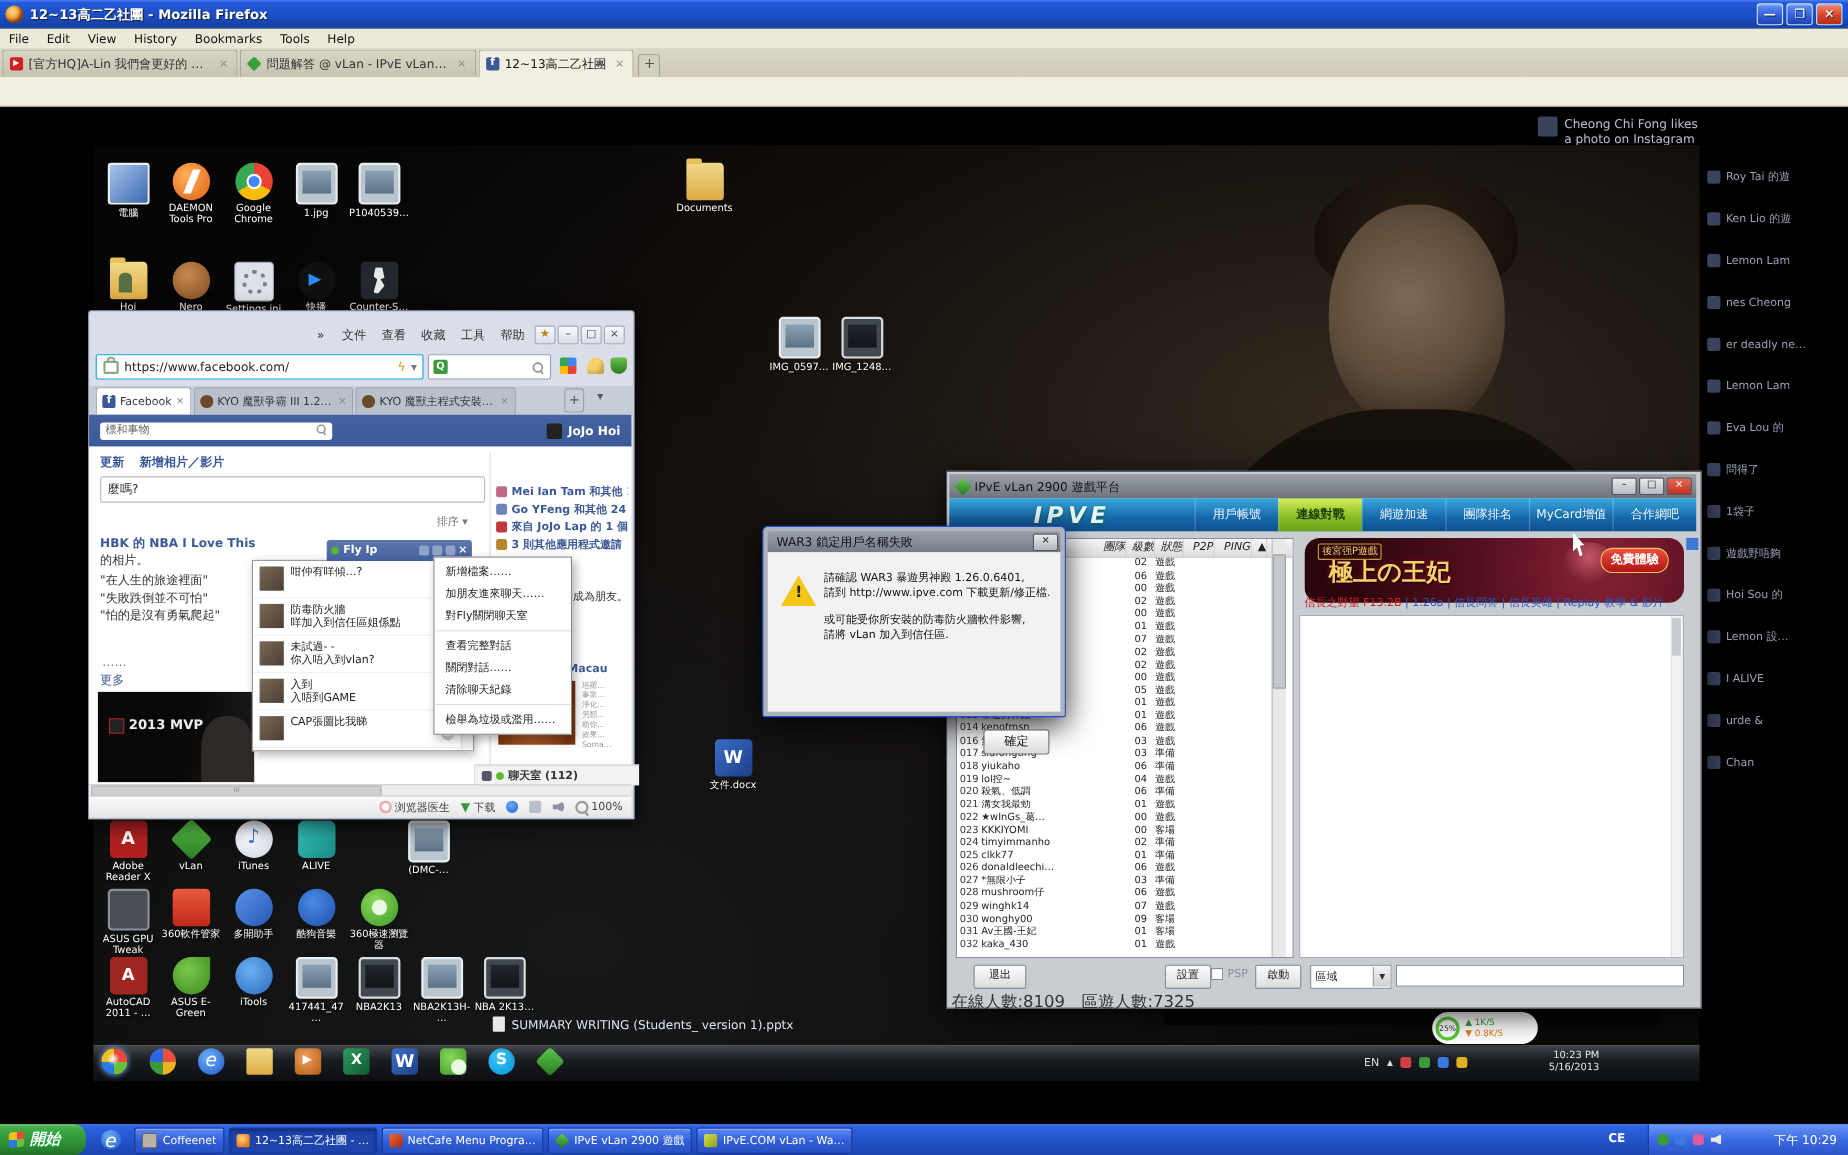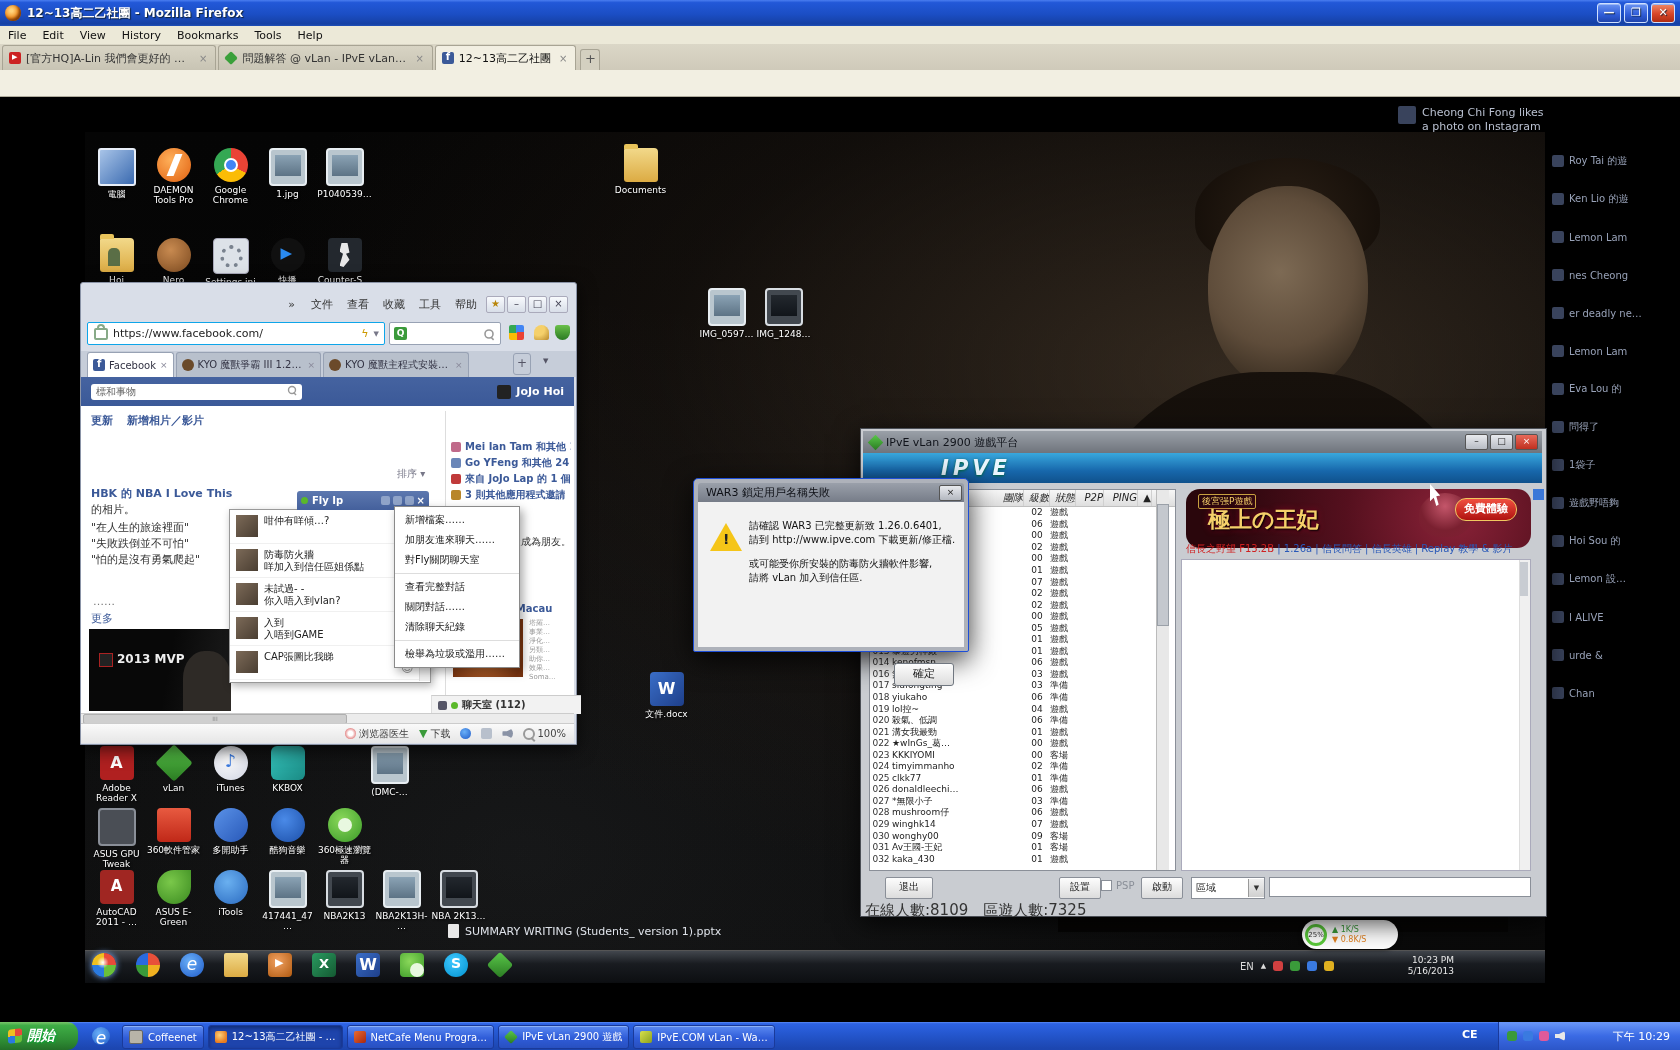--- a/index.html
+++ b/index.html
@@ -497,21 +497,21 @@
     <div class="dcell">
     <div class="dicon" data-ic="vlan"></div>
     <div class="dlabel">vLan</div>
   </div>
     <div class="dcell">
     <div class="dicon" data-ic="itunes"></div>
     <div class="dlabel">iTunes</div>
   </div>
     <div class="dcell">
     <div class="dicon" data-ic="kkbox"></div>
-    <div class="dlabel">KKBOX</div>
+    <div class="dlabel">ALIVE</div>
   </div>
     <div class="dcell gap">
     <div class="dicon" data-ic="photo"></div>
     <div class="dlabel">(DMC-…</div>
   </div>
   </div>
 <div class="ab dkrow" style="left:88px;top:808px;z-index:2">
 
 <div class="dcell">
     <div class="dicon" data-ic="gpu"></div>
@@ -658,20 +658,21 @@
     <div id="iff-fbuser">
       <span class="sq-av"></span>
       <span>JoJo Hoi</span>
     </div>
   </div>
   <div class="ab" id="iff-page"></div>
   <div class="ab" style="left:10px;top:130px;display:flex;gap:14px">
     <span class="fb-link">更新</span>
     <span class="fb-link">新增相片／影片</span>
   </div>
+  <div class="ab" id="iff-composer">麼嗎?</div>
   <div class="ab" id="iff-sort">排序 ▾</div>
   <div class="ab fb-link" style="left:10px;top:203px;width:210px;white-space:nowrap;overflow:hidden">HBK 的 NBA I Love This</div>
   <div class="ab" style="left:10px;top:219px;font-size:11px;color:#333">的相片。</div>
   <div class="ab" style="left:10px;top:237px">
 
   <div class="quote" style="height:16px">"在人生的旅途裡面"</div>
       <div class="quote" style="height:16px">"失敗跌倒並不可怕"</div>
       <div class="quote" style="height:16px">"怕的是沒有勇氣爬起"</div>
     </div>
   <div class="ab" style="left:12px;top:312px;font-size:11px;color:#777">……</div>
@@ -812,20 +813,29 @@
     <span class="vgem"></span>
     <span>IPvE vLan 2900 遊戲平台</span>
     <span class="btns">
       <span class="vwb">–</span>
       <span class="vwb">□</span>
       <span class="vwb close">×</span>
     </span>
   </div>
   <div class="ab" id="vlan-nav">
     <div id="vlan-logo">IPVE</div>
+    <div style="display:flex">
+
+    <div class="vtab">用戶帳號</div>
+        <div class="vtab active">連線對戰</div>
+        <div class="vtab">網遊加速</div>
+        <div class="vtab">團隊排名</div>
+        <div class="vtab">MyCard增值</div>
+        <div class="vtab">合作網吧</div>
+      </div>
   </div>
   <div class="ab" id="vlan-list">
     <div class="vgrid" id="vlan-thead">
 
     <span></span>
         <span>團隊</span>
         <span>級數</span>
         <span>狀態</span>
         <span>P2P</span>
         <span>PING</span>
@@ -1115,21 +1125,21 @@
 
 <div class="ab" id="dlg">
   <div class="ab" id="dlg-title">WAR3 鎖定用戶名稱失敗</div>
   <div class="ab" id="dlg-close">×</div>
   <div class="ab" id="dlg-body"></div>
   <div class="ab" id="dlg-warn">
     <span class="ex">!</span>
   </div>
   <div class="ab" id="dlg-lines">
 
-  <div class="dline">請確認 WAR3 已完整更新致 1.26.0.6401,</div>
+  <div class="dline">請確認 WAR3 暴遊男神殿 1.26.0.6401,</div>
       <div class="dline">請到 http://www.ipve.com 下載更新/修正檔.</div>
       <div class="dline"></div>
       <div class="dline">或可能受你所安裝的防毒防火牆軟件影響,</div>
       <div class="dline">請將 vLan 加入到信任區.</div>
     </div>
   <div class="ab" id="dlg-ok">確定</div>
 </div>
 
 <div class="ab" id="cursor"></div>
 

